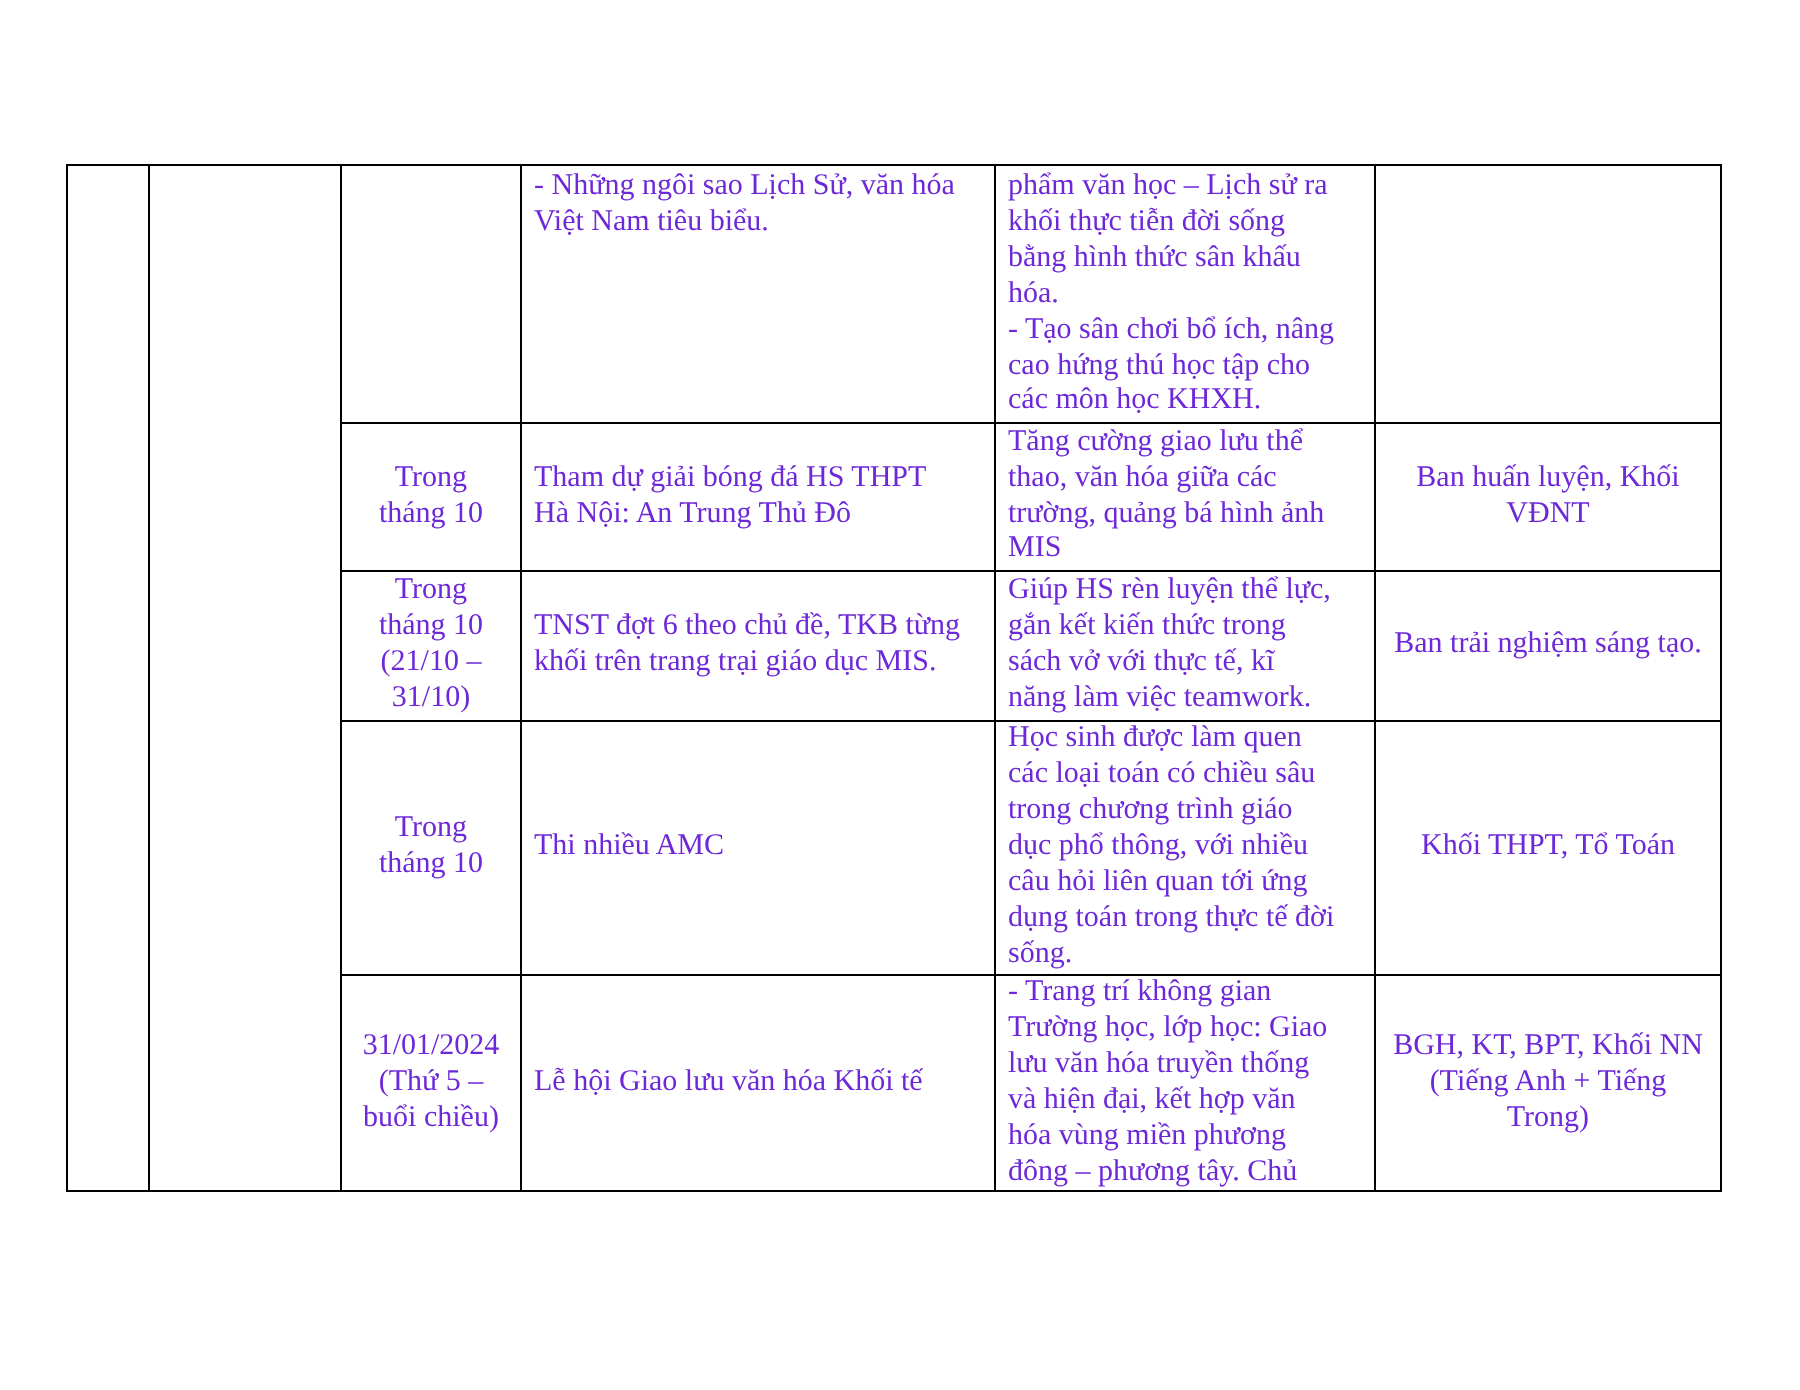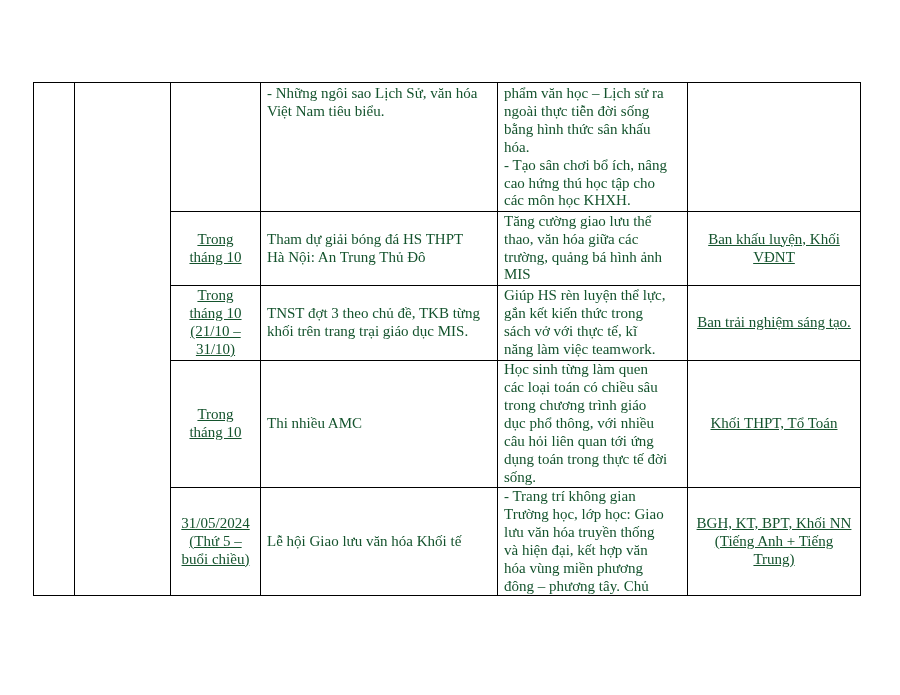--- a/index.html
+++ b/index.html
@@ -6,21 +6,21 @@
     margin: 0;
     padding: 0;
     background: #ffffff;
   }
   .page {
     position: relative;
     width: 900px;
     height: 695px;
     background: #ffffff;
     font-family: "Liberation Serif", "DejaVu Serif", serif;
-    color: #14532d;
+    color: #6d28d9;
     overflow: hidden;
   }
   table.schedule {
     position: absolute;
     left: 33px;
     top: 82px;
     width: 827px;
     border-collapse: collapse;
     table-layout: fixed;
   }
@@ -39,21 +39,20 @@
     line-height: 17.9px;
     padding: 0 6px;
     overflow: hidden;
   }
   td.v-top .cell {
     padding-top: 2px;
   }
   td.al-center .cell {
     text-align: center;
     padding: 0 2px;
-    text-decoration: underline;
   }
   td.al-left .cell {
     text-align: left;
   }
 </style>
 </head>
 <body>
 
 <div class="page">
   <table class="schedule">
@@ -75,21 +74,21 @@
           </td>
         <td class="al-center">
           <div class="cell"></div>
         </td>
         <td class="al-left v-top">
           <div class="cell">- Những ngôi sao Lịch Sử, văn hóa
 Việt Nam tiêu biểu.</div>
         </td>
         <td class="al-left v-top">
           <div class="cell">phẩm văn học – Lịch sử ra
-ngoài thực tiễn đời sống
+khối thực tiễn đời sống
 bằng hình thức sân khấu
 hóa.
 - Tạo sân chơi bổ ích, nâng
 cao hứng thú học tập cho
 các môn học KHXH.</div>
         </td>
         <td class="al-center">
           <div class="cell"></div>
         </td>
       </tr>
@@ -102,33 +101,33 @@
           <div class="cell">Tham dự giải bóng đá HS THPT
 Hà Nội: An Trung Thủ Đô</div>
         </td>
         <td class="al-left">
           <div class="cell">Tăng cường giao lưu thể
 thao, văn hóa giữa các
 trường, quảng bá hình ảnh
 MIS</div>
         </td>
         <td class="al-center">
-          <div class="cell">Ban khấu luyện, Khối
+          <div class="cell">Ban huấn luyện, Khối
 VĐNT</div>
         </td>
       </tr>
       <tr style="height:75px;">
         <td class="al-center">
           <div class="cell">Trong
 tháng 10
 (21/10 –
 31/10)</div>
         </td>
         <td class="al-left">
-          <div class="cell">TNST đợt 3 theo chủ đề, TKB từng
+          <div class="cell">TNST đợt 6 theo chủ đề, TKB từng
 khối trên trang trại giáo dục MIS.</div>
         </td>
         <td class="al-left">
           <div class="cell">Giúp HS rèn luyện thể lực,
 gắn kết kiến thức trong
 sách vở với thực tế, kĩ
 năng làm việc teamwork.</div>
         </td>
         <td class="al-center">
           <div class="cell">Ban trải nghiệm sáng tạo.</div>
@@ -136,50 +135,50 @@
       </tr>
       <tr style="height:127px;">
         <td class="al-center">
           <div class="cell">Trong
 tháng 10</div>
         </td>
         <td class="al-left">
           <div class="cell">Thi nhiều AMC</div>
         </td>
         <td class="al-left">
-          <div class="cell">Học sinh từng làm quen
+          <div class="cell">Học sinh được làm quen
 các loại toán có chiều sâu
 trong chương trình giáo
 dục phổ thông, với nhiều
 câu hỏi liên quan tới ứng
 dụng toán trong thực tế đời
 sống.</div>
         </td>
         <td class="al-center">
           <div class="cell">Khối THPT, Tổ Toán</div>
         </td>
       </tr>
       <tr style="height:108px;">
         <td class="al-center">
-          <div class="cell">31/05/2024
+          <div class="cell">31/01/2024
 (Thứ 5 –
 buổi chiều)</div>
         </td>
         <td class="al-left">
           <div class="cell">Lễ hội Giao lưu văn hóa Khối tế</div>
         </td>
         <td class="al-left">
           <div class="cell">- Trang trí không gian
 Trường học, lớp học: Giao
 lưu văn hóa truyền thống
 và hiện đại, kết hợp văn
 hóa vùng miền phương
 đông – phương tây. Chủ</div>
         </td>
         <td class="al-center">
           <div class="cell">BGH, KT, BPT, Khối NN
 (Tiếng Anh + Tiếng
-Trung)</div>
+Trong)</div>
         </td>
       </tr>
     </tbody>
   </table>
 </div>
 
 </body></html>

